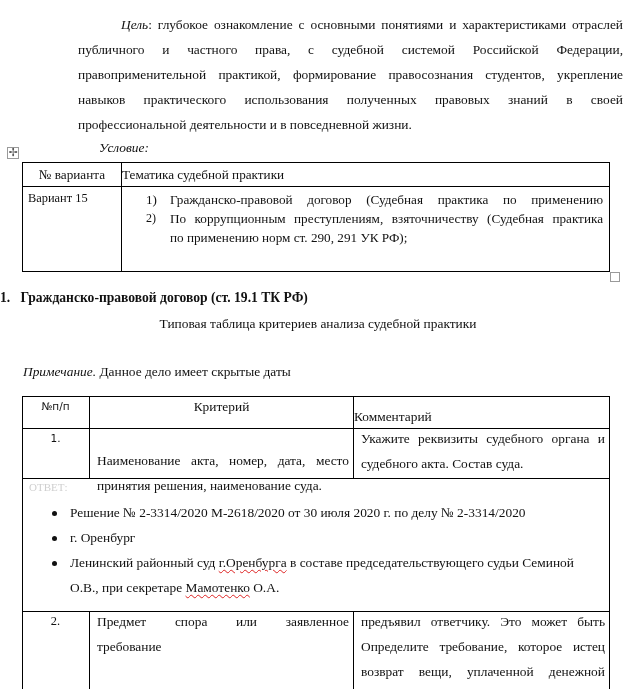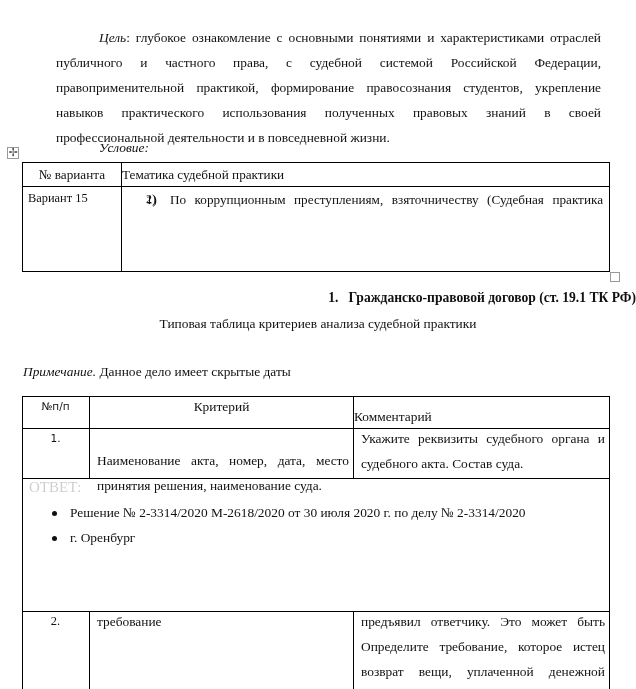--- a/index.html
+++ b/index.html
@@ -32,39 +32,39 @@
   .cell { position: absolute; line-height: 25px; }
 
   
   .t1-text { font-size: 13.2px; line-height: 19px; }
   .t1-list { position: absolute; left: 146px; width: 457px; }
   .t1-item { position: relative; padding-left: 24px; text-align: justify; line-height: 19px; }
   .t1-item .num { position: absolute; left: 0; top: 0; }
   .t1-item .num.small { font-size: 12px; }
 
   .heading {
-    position: absolute; left: 0; width: 636px; text-align: right; font-weight: bold;
+    position: absolute; left: 0; width: 636px; text-align: left; font-weight: bold;
     font-size: 13.6px;
   }
   .subheading { position: absolute; left: 0; width: 636px; text-align: center; font-size: 13.4px; }
 
-  .answer-label { color: #cfcfcf; font-size: 15px; }
+  .answer-label { color: #cfcfcf; font-size: 11px; }
   .bullets { position: absolute; left: 50px; width: 555px; }
   .bullet { position: relative; padding-left: 20px; line-height: 25px; }
   .bullet::before {
     content: ""; position: absolute; left: 2px; top: 11px; width: 5px; height: 5px;
     border-radius: 50%; background: #111;
   }
   .squiggle { text-decoration: underline wavy #d22; text-decoration-thickness: 1px; text-underline-offset: 2px; }
   .sans-small { font-family: "DejaVu Sans", sans-serif; font-size: 10.5px; }
 </style>
 </head>
 <body>
 
-<div class="para" style="top:25px;">
+<div class="para" style="top:12px;margin-left:22px;">
   <span class="just-line first" style="text-indent:43px;"><i>Цель</i><span>: глубокое ознакомление с основными понятиями и характеристиками отраслей</span></span>
   <span class="just-line">публичного и частного права, с судебной системой Российской Федерации,</span>
   <span class="just-line">правоприменительной практикой, формирование правосознания студентов, укрепление</span>
   <span class="just-line">навыков практического использования полученных правовых знаний в своей</span>
   <span class="last-line">профессиональной деятельности и в повседневной жизни.</span>
 </div>
 
 <div class="move-handle">✢</div>
 
 <div class="abs" style="left:99px; top:139px; line-height:18px;"><i>Условие:</i></div>
@@ -77,24 +77,26 @@
   <div class="line" style="left:121px; top:162px; width:1px; height:110px;"></div>
   <div class="line" style="left:609px; top:162px; width:1px; height:110px;"></div>
 
   <div class="cell t1-text" style="left:22px; top:165px; width:100px; text-align:center;">№ варианта</div>
   <div class="cell t1-text" style="left:122px; top:165px; width:487px; text-align:left;">Тематика судебной практики</div>
   <div class="cell t1-text" style="left:28px; top:189px; font-size:12.4px;">Вариант 15</div>
 
   <div class="t1-list t1-text" style="top:190px;">
     <div class="t1-item">
       <span class="num">1)</span>
+      <span class="just-line">Гражданско-правовой договор (Судебная практика по применению</span>
     </div>
     <div class="t1-item">
       <span class="num small">2)</span>
       <span class="just-line">По коррупционным преступлениям, взяточничеству (Судебная практика</span>
+      <span class="last-line">по применению норм ст. 290, 291 УК РФ);</span>
     </div>
   </div>
 </div>
 
 <div class="resize-handle"></div>
 
 <div class="heading" style="top:290px; white-space:pre;">1.   Гражданско-правовой договор (ст. 19.1 ТК РФ)</div>
 <div class="subheading" style="top:316px;text-align:center;">Типовая таблица критериев анализа судебной практики</div>
 
 <div class="abs" style="left:23px; top:364px;"><i>Примечание.</i><span> Данное дело имеет скрытые даты</span></div>
@@ -122,24 +124,29 @@
   </div>
   <div class="cell" style="left:361px; top:426px; width:244px;">
     <span class="just-line">Укажите реквизиты судебного органа и</span>
     <span class="last-line">судебного акта. Состав суда.</span>
   </div>
 
   <div class="cell answer-label" style="left:29px; top:477px; line-height:20px;">ОТВЕТ:</div>
   <div class="bullets" style="top:500px;">
     <div class="bullet">Решение № 2-3314/2020 М-2618/2020 от 30 июля 2020 г. по делу № 2-3314/2020</div>
     <div class="bullet">г. Оренбург</div>
+    <div class="bullet">
+      <span>Ленинский районный суд </span><span class="squiggle">г.Оренбурга</span><span> в составе председательствующего судьи Семиной</span><br>
+      <span>О.В., при секретаре </span><span class="squiggle">Мамотенко</span><span> О.А.</span>
+    </div>
   </div>
 
   <div class="cell" style="left:22px; top:609px; width:67px; text-align:center; font-size:12.4px;">2.</div>
   <div class="cell" style="left:97px; top:609px; width:252px;">
+    <span class="just-line">Предмет спора или заявленное</span>
     <span class="last-line">требование</span>
   </div>
   <div class="cell" style="left:361px; top:609px; width:244px;">
     <span class="just-line">предъявил ответчику. Это может быть</span>
     <span class="just-line">Определите требование, которое истец</span>
     <span class="just-line">возврат вещи, уплаченной денежной</span>
   </div>
 </div>
 
 </body></html>

